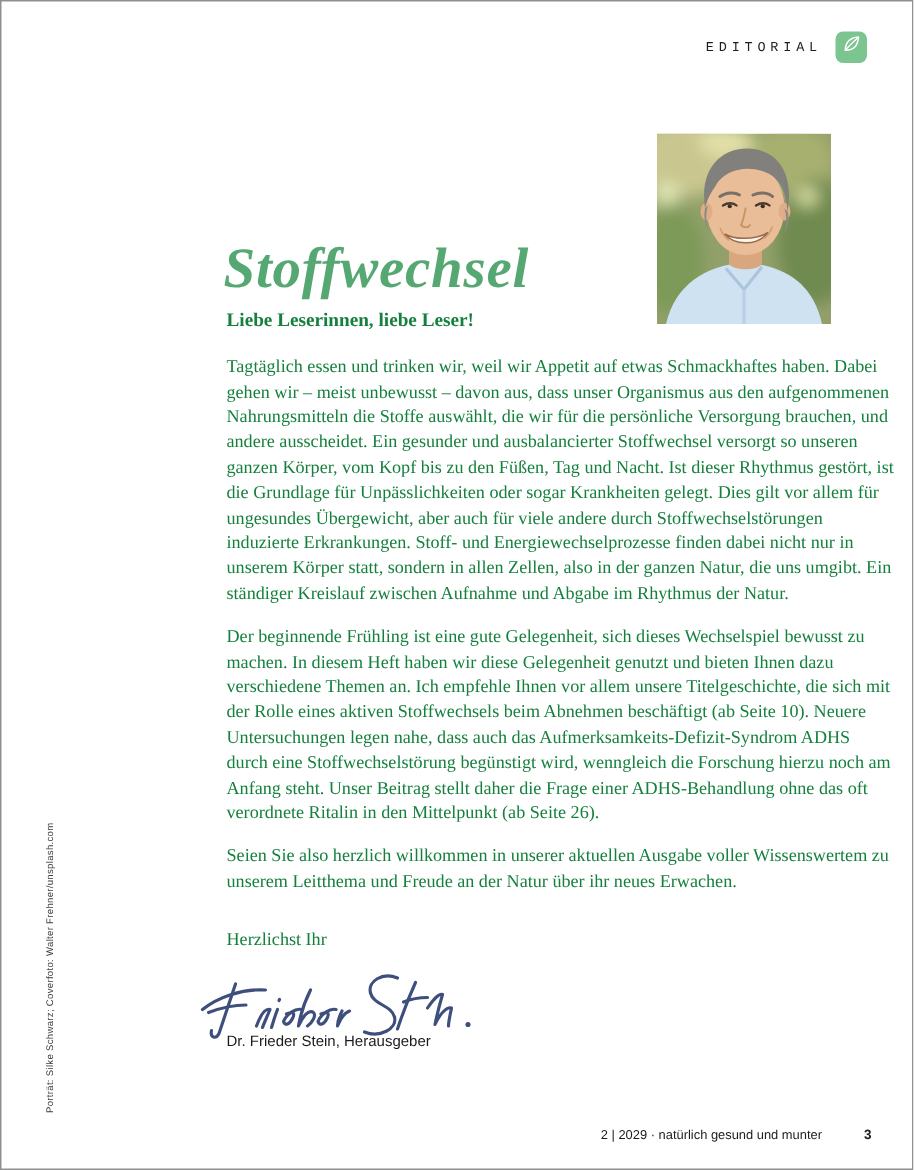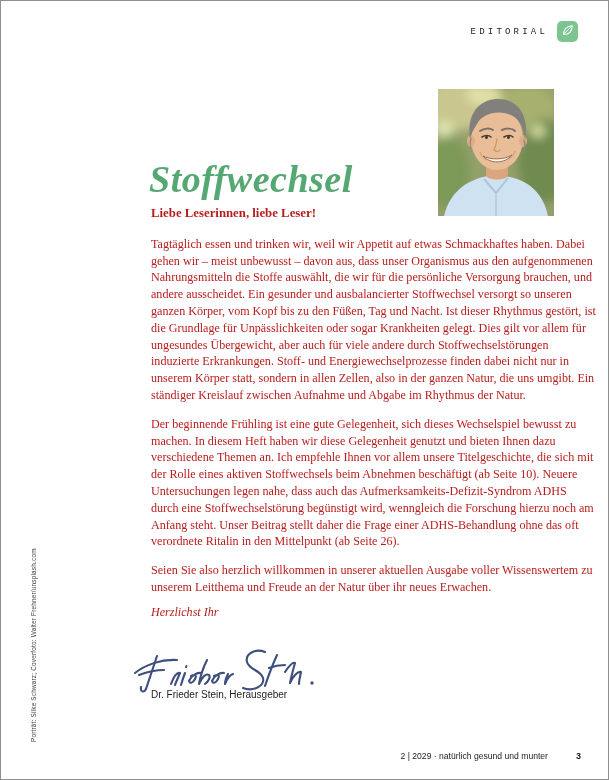--- a/index.html
+++ b/index.html
@@ -22,25 +22,25 @@
   .photo{position:absolute;left:437px;top:88px;width:116px;height:127px;overflow:hidden;}
   .photo svg{display:block;}
   
   .title{
     position:absolute;left:148px;top:156px;
     font-family:"Liberation Serif", serif;font-style:italic;font-weight:600;
     font-size:38px;color:#56a873;letter-spacing:0.5px;
   }
   .content{
     position:absolute;left:150px;top:204px;width:446px;
-    font-size:12.1px;line-height:16.8px;color:#b91c1c;
+    font-size:12.1px;line-height:16.8px;color:#15803d;
   }
   .salutation{font-weight:bold;font-size:12.8px;margin:0 0 14px 0;}
   .content p.body{margin:12px 0 8px 0;}
-  .closing{margin:8px 0 0 0;font-style:italic;}
+  .closing{margin:22px 0 0 0;}
   
   .signature{position:absolute;left:130px;top:641px;}
   .sig-name{
     position:absolute;left:150px;top:688px;
     font-family:"Liberation Sans", sans-serif;font-size:10px;color:#1c1c1c;
   }
   
   .credit{
     position:absolute;left:29px;top:741px;
     transform:rotate(-90deg);transform-origin:0 0;

